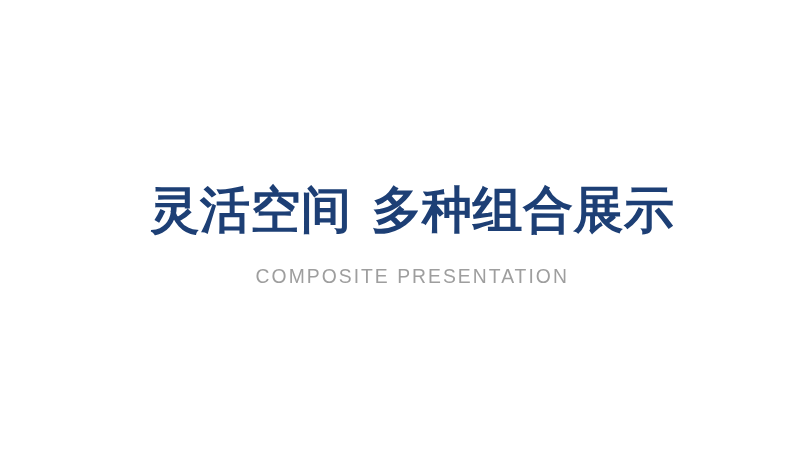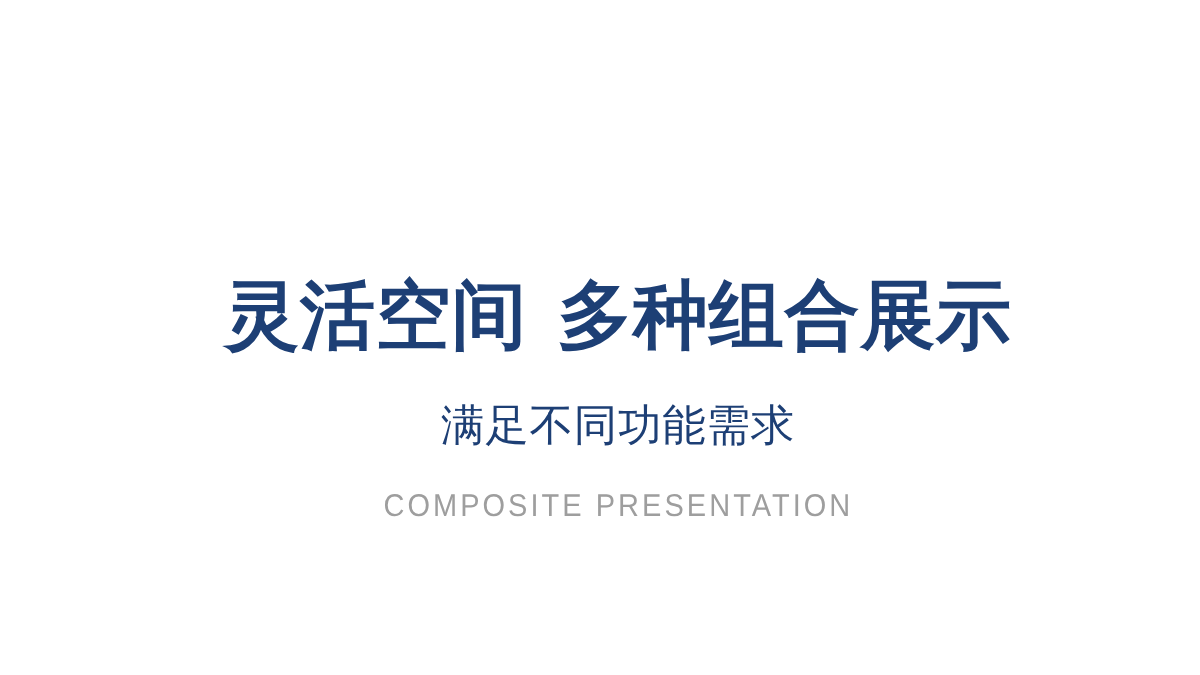--- a/index.html
+++ b/index.html
@@ -79,19 +79,18 @@
 </style>
 </head>
 <body>
 
 <div class="slide">
 
   <div class="title-block">
 
     <h1 class="main-title"><span>灵活空间</span><span class="phrase-gap"></span><span>多种组合展示</span></h1>
 
-    <h2 class="sub-title">满足不同功能需求</h2>
 
     <div class="en-title">COMPOSITE PRESENTATION</div>
 
   </div>
 
 </div>
 
 </body></html>

